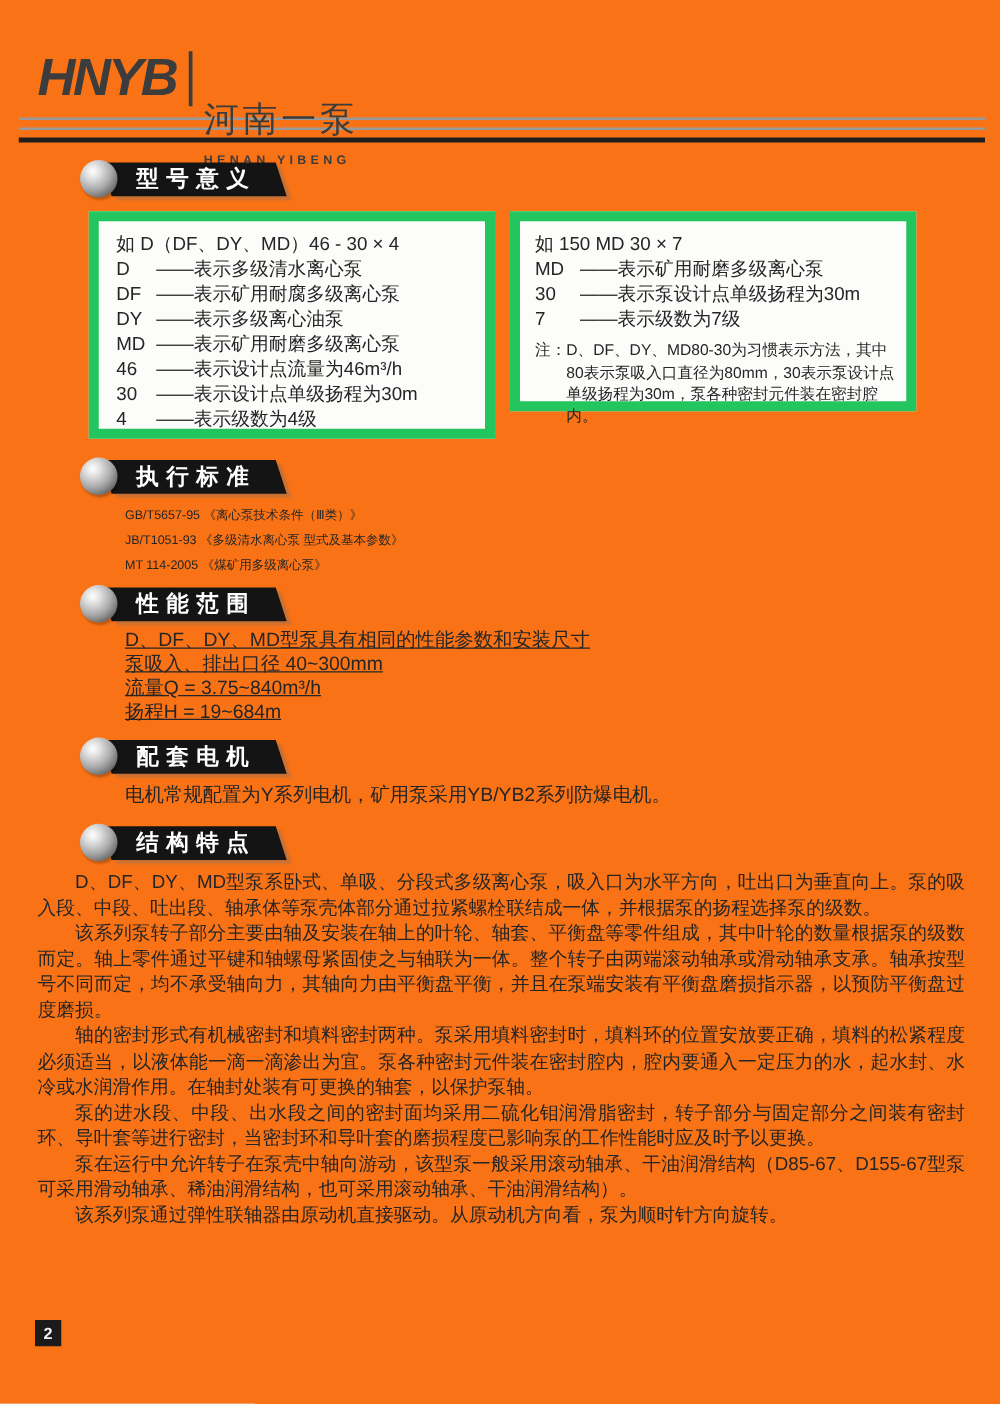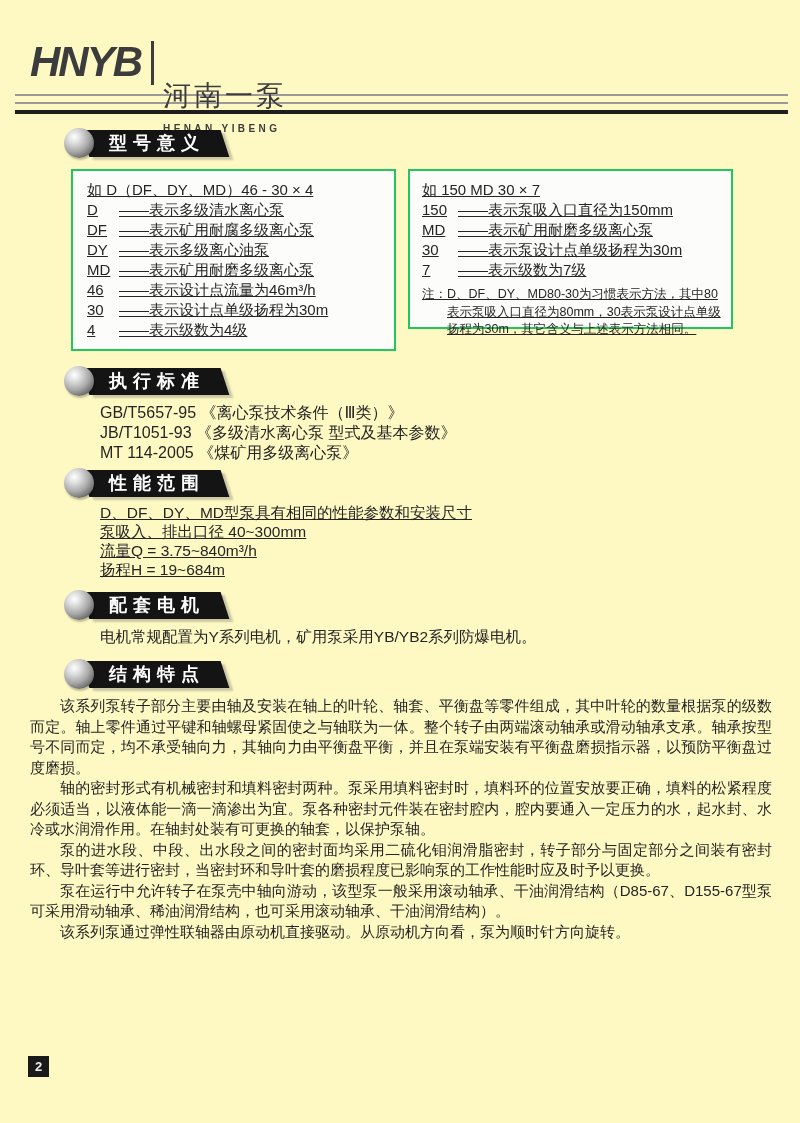--- a/index.html
+++ b/index.html
@@ -1,16 +1,16 @@
 <!DOCTYPE html>
 <html><head>
 <meta charset="utf-8">
 <style>
   html,body{margin:0;padding:0;background:#e8e8e8;}
-  .page{position:relative;width:800px;height:1123px;background:#fef9c3;overflow:hidden;
+  .page{position:relative;width:800px;height:1123px;background:#f97316;overflow:hidden;
         font-family:"Liberation Sans","DejaVu Sans",sans-serif;color:#252525;margin:0 auto;}
 
   
   .header{display:flex;align-items:flex-start;padding:40px 0 0 30px;height:50px;}
   .logo-acronym{font-size:42px;font-weight:bold;font-style:italic;letter-spacing:-2px;
                 color:#3c3c3c;line-height:44px;}
   .logo-divider{width:3px;height:44px;background:#3c3c3c;margin:1px 9px 0 10px;}
   .logo-cn-wrap{display:flex;flex-direction:column;}
   .logo-cn{font-size:28px;font-weight:normal;color:#3c3c3c;line-height:31px;letter-spacing:3px;margin-top:40px;}
   .logo-en{font-size:10px;font-weight:bold;color:#3c3c3c;letter-spacing:3.4px;margin-top:12px;}
@@ -27,35 +27,35 @@
           background:radial-gradient(circle at 34% 30%, #ffffff 0%, #dedede 22%, #a8a8a8 52%, #636363 80%, #424242 100%);
           box-shadow:1px 2px 2px rgba(0,0,0,0.25);}
   .banner{margin-left:-9px;height:27px;background:#141414;transform:skewX(18deg);
           display:flex;align-items:center;padding:0 20px 0 24px;
           box-shadow:3px 3px 2px rgba(110,110,110,0.35);}
   .banner-text{transform:skewX(-18deg);color:#ffffff;font-size:18px;font-weight:bold;
                letter-spacing:6px;white-space:nowrap;line-height:27px;}
 
   
   .boxes{display:flex;margin:10px 0 0 71px;gap:12px;}
-  .box{border:2px solid #22c55e;box-sizing:border-box;background:#fcfcfb;text-decoration:underline;}
+  .box{border:8px solid #22c55e;box-sizing:border-box;background:#fcfcfb;}
   .box-left{width:325px;height:182px;padding:9px 6px 0 14px;}
   .box-right{width:325px;height:160px;padding:9px 8px 0 12px;}
   .box-line{font-size:15px;line-height:20px;white-space:nowrap;}
   .def-line{display:flex;}
   .def-code{flex:none;}
   .box-left .def-code{width:32px;}
   .box-right .def-code{width:36px;}
   .note{display:flex;font-size:12.5px;line-height:17.5px;margin-top:6px;color:#252525;}
   .note-label{white-space:nowrap;flex:none;}
   .note-body{flex:1;}
 
   
   .std-lines{margin:6px 0 0 100px;}
-  .std-line{font-size:16px;line-height:20px;white-space:nowrap;}
+  .std-line{font-size:10px;line-height:20px;white-space:nowrap;}
   .perf-lines{margin:4px 0 0 100px;text-decoration:underline;}
   .perf-line{font-size:15.5px;line-height:19px;white-space:nowrap;}
   .motor-line{margin:6px 14px 0 100px;font-size:15.5px;line-height:20px;}
 
   
   .paras{margin:6px 28px 0 30px;font-size:15px;line-height:20.5px;text-align:justify;}
   .paras p{margin:0;text-indent:2em;}
 
   
   .mt-sec1{margin-top:13px;}
@@ -133,43 +133,39 @@
         <div class="box-line def-line">
           <span class="def-code">4</span>
           <span class="def-desc">——表示级数为4级</span>
         </div>
 
     </div>
 
     <div class="box box-right">
       <div class="box-line">如 150  MD  30 × 7</div>
 
-        <div class="box-line def-line">
-          <span class="def-code">150</span>
-          <span class="def-desc">——表示泵吸入口直径为150mm</span>
-        </div>
 
         <div class="box-line def-line">
           <span class="def-code">MD</span>
           <span class="def-desc">——表示矿用耐磨多级离心泵</span>
         </div>
 
         <div class="box-line def-line">
           <span class="def-code">30</span>
           <span class="def-desc">——表示泵设计点单级扬程为30m</span>
         </div>
 
         <div class="box-line def-line">
           <span class="def-code">7</span>
           <span class="def-desc">——表示级数为7级</span>
         </div>
 
       <div class="note">
         <span class="note-label">注：</span>
-        <span class="note-body">D、DF、DY、MD80-30为习惯表示方法，其中80表示泵吸入口直径为80mm，30表示泵设计点单级扬程为30m，其它含义与上述表示方法相同。</span>
+        <span class="note-body">D、DF、DY、MD80-30为习惯表示方法，其中80表示泵吸入口直径为80mm，30表示泵设计点单级扬程为30m，泵各种密封元件装在密封腔内。</span>
       </div>
     </div>
   </div>
 
   <div class="sec-head mt-sec2">
     <span class="sphere"></span>
     <span class="banner">
       <span class="banner-text">执行标准</span>
     </span>
   </div>
@@ -210,20 +206,21 @@
   <div class="motor-line">电机常规配置为Y系列电机，矿用泵采用YB/YB2系列防爆电机。</div>
 
   <div class="sec-head mt-sec5">
     <span class="sphere"></span>
     <span class="banner">
       <span class="banner-text">结构特点</span>
     </span>
   </div>
   <div class="paras">
 
+      <p>D、DF、DY、MD型泵系卧式、单吸、分段式多级离心泵，吸入口为水平方向，吐出口为垂直向上。泵的吸入段、中段、吐出段、轴承体等泵壳体部分通过拉紧螺栓联结成一体，并根据泵的扬程选择泵的级数。</p>
 
       <p>该系列泵转子部分主要由轴及安装在轴上的叶轮、轴套、平衡盘等零件组成，其中叶轮的数量根据泵的级数而定。轴上零件通过平键和轴螺母紧固使之与轴联为一体。整个转子由两端滚动轴承或滑动轴承支承。轴承按型号不同而定，均不承受轴向力，其轴向力由平衡盘平衡，并且在泵端安装有平衡盘磨损指示器，以预防平衡盘过度磨损。</p>
 
       <p>轴的密封形式有机械密封和填料密封两种。泵采用填料密封时，填料环的位置安放要正确，填料的松紧程度必须适当，以液体能一滴一滴渗出为宜。泵各种密封元件装在密封腔内，腔内要通入一定压力的水，起水封、水冷或水润滑作用。在轴封处装有可更换的轴套，以保护泵轴。</p>
 
       <p>泵的进水段、中段、出水段之间的密封面均采用二硫化钼润滑脂密封，转子部分与固定部分之间装有密封环、导叶套等进行密封，当密封环和导叶套的磨损程度已影响泵的工作性能时应及时予以更换。</p>
 
       <p>泵在运行中允许转子在泵壳中轴向游动，该型泵一般采用滚动轴承、干油润滑结构（D85-67、D155-67型泵可采用滑动轴承、稀油润滑结构，也可采用滚动轴承、干油润滑结构）。</p>
 
       <p>该系列泵通过弹性联轴器由原动机直接驱动。从原动机方向看，泵为顺时针方向旋转。</p>

